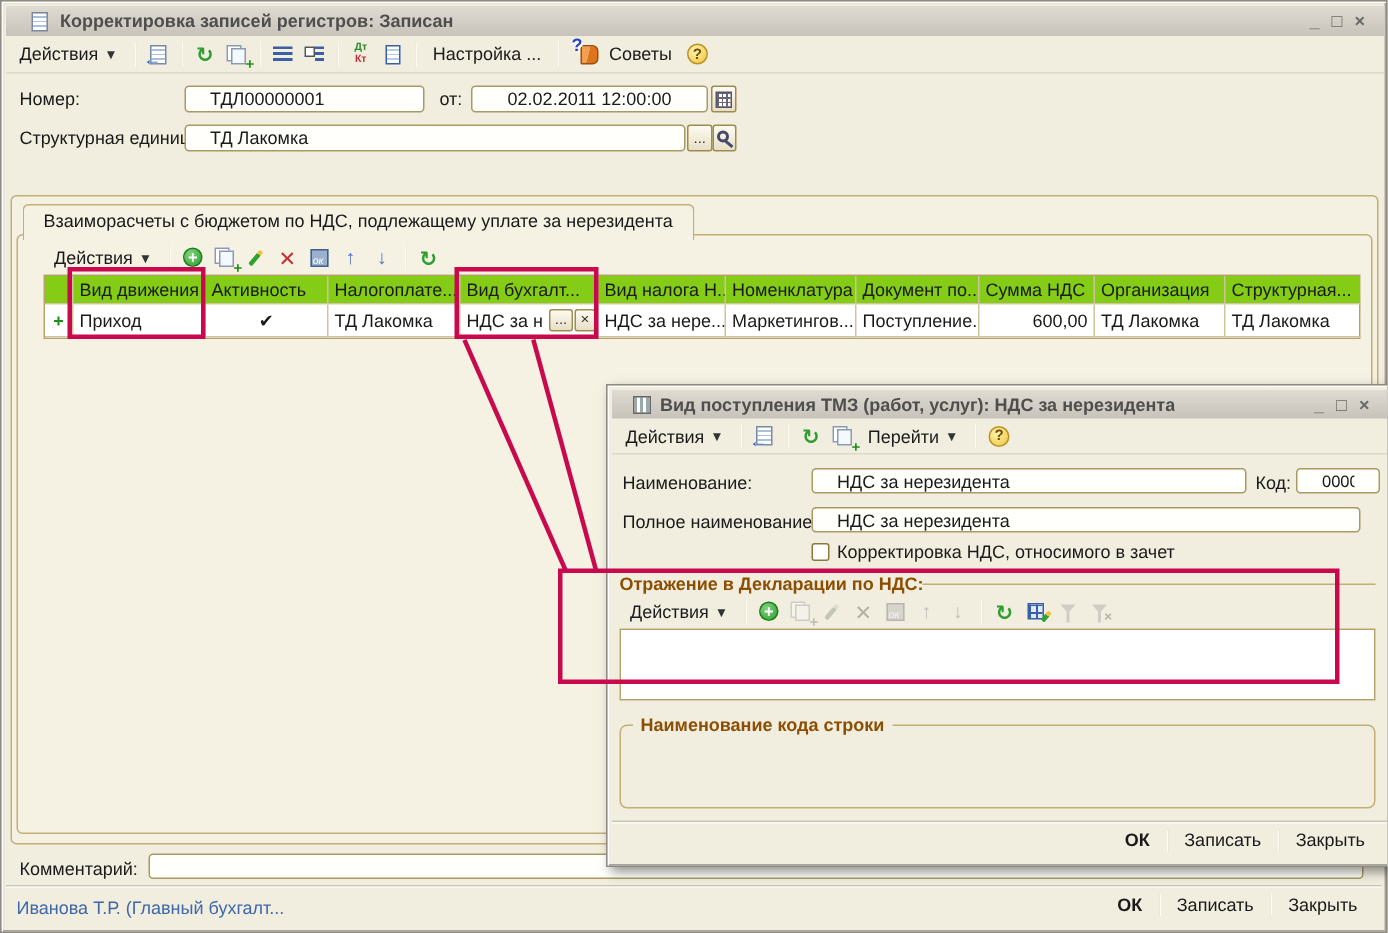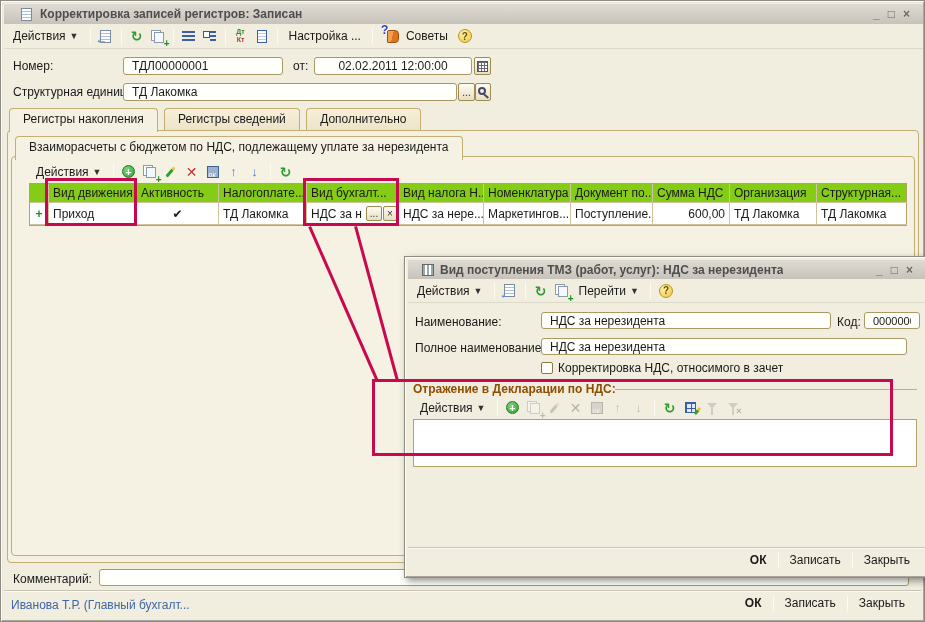--- a/index.html
+++ b/index.html
@@ -46,21 +46,21 @@
   .i-fun::after{content:"";position:absolute;left:-1px;top:-1px;width:2px;height:7px;background:#9C9C9C;}
   .funx{position:absolute;right:0;bottom:1px;color:#C43030;font-size:9px;font-weight:bold;line-height:1;}
   .i-cal{width:11px;height:11px;border:1px solid #556;background:
     repeating-linear-gradient(90deg,#667 0 1px,transparent 1px 3px),
     repeating-linear-gradient(#667 0 1px,transparent 1px 3px),#fff;}
   .i-mag{width:8px;height:8px;border:2px solid #44486A;border-radius:50%;position:relative;margin:-3px 3px 0 0;}
   .i-mag::after{content:"";position:absolute;width:6px;height:2px;background:#44486A;right:-5px;bottom:-4px;transform:rotate(40deg);}
   .i-tbl{width:12px;height:12px;border:1px solid #666;background:repeating-linear-gradient(90deg,#9aa 0 2px,#fff 2px 4px);}
   
   .lbl{position:absolute;white-space:nowrap;}
-  .inp{position:absolute;border:1px solid #A89A62;border-radius:3px;background:#FFFFFB;font:inherit;padding:1px 8px;color:#1a1a1a;}
+  .inp{position:absolute;border:1px solid #A89A62;border-radius:3px;background:#FFFFFB;font:inherit;padding:1px 16px;color:#1a1a1a;}
   .mini-btn{display:inline-flex;align-items:center;justify-content:center;border:1px solid #9C8C50;background:linear-gradient(#FDFBF0,#E7DFC6);border-radius:2px;font-size:10px;color:#333;}
   .tab{display:inline-block;border:1px solid #C3AE74;border-bottom:none;border-radius:4px 4px 0 0;padding:3px 13px 4px;background:linear-gradient(#F7EFD8,#EDE4C8);margin-right:3px;position:relative;}
   .tab.active{background:#F4F0E2;padding-bottom:6px;z-index:3;}
   .panel{position:absolute;border:1px solid #C3AE74;border-radius:4px;background:#F4F0E2;}
   .grid-table{position:absolute;display:flex;flex-direction:column;border:1px solid #B5A268;background:#fff;}
   .trow{display:flex;}
   .trow.head{background:#84cc16;}
   .tcell{border-right:1px solid #CFC49E;border-bottom:1px solid #CFC49E;padding:2px 4px;white-space:nowrap;overflow:hidden;flex:none;display:flex;align-items:center;}
   .num{justify-content:flex-end;}
   .checkbox{width:12px;height:12px;border:1px solid #8A7A40;background:#fff;border-radius:2px;display:inline-block;}
@@ -154,25 +154,20 @@
         <i class="i-cal"></i>
       </span>
 
     <span class="lbl" style="left:12px;top:84px;">Структурная единица:</span>
     <input class="inp" style="left: 122px; top: 82px; width: 334px; height: 18px;" readonly="" value="ТД Лакомка">
     <span class="mini-btn" style="position:absolute;left:457px;top:82px;width:17px;height:18px;">...</span>
     <span class="mini-btn" style="position:absolute;left:474px;top:82px;width:16px;height:18px;">
         <i class="i-mag"></i>
       </span>
 
-    <div style="position:absolute;left:8px;top:107px;z-index:2;">
-      <span class="tab active">Регистры накопления</span>
-      <span class="tab">Регистры сведений</span>
-      <span class="tab">Дополнительно</span>
-    </div>
 
     <div class="panel" style="left:6px;top:129px;width:912px;height:433px;"></div>
     <span class="tab active" style="position:absolute;left:14px;top:135px;z-index:2;background:#F5F1E3;">Взаиморасчеты с бюджетом по НДС, подлежащему уплате за нерезидента</span>
     <div class="panel" style="left:10px;top:155px;width:904px;height:400px;background:#F5F1E3;"></div>
 
     <div class="toolbar" style="left:26px;top:159px;width:860px;height:23px;border-bottom:none;">
       <span class="ddbtn">
         <span>Действия</span>
           <span class="caret">▼</span>
       </span>
@@ -350,20 +345,23 @@
       <span class="icon dis">
           <i class="i-fun"></i>
           <b class="funx">×</b>
         </span>
     </div>
 
     <div class="grid-table" style="left:8px;top:162px;width:504px;height:48px;">
       <div class="trow" style="height:19px;background:#fff;"></div>
     </div>
 
+    <div class="fieldset" style="left:8px;top:226px;width:504px;height:56px;">
+      <span class="legend grp-title">Наименование кода строки</span>
+    </div>
 
     <div class="statusbar-sep" style="top:290px;"></div>
     <div class="flatbar" style="position:absolute;right:8px;top:294px;">
       <span class="flatbtn" style="font-weight:bold;">ОК</span>
       <span class="btnsep"></span>
       <span class="flatbtn">Записать</span>
       <span class="btnsep"></span>
       <span class="flatbtn">Закрыть</span>
     </div>
   </div>

